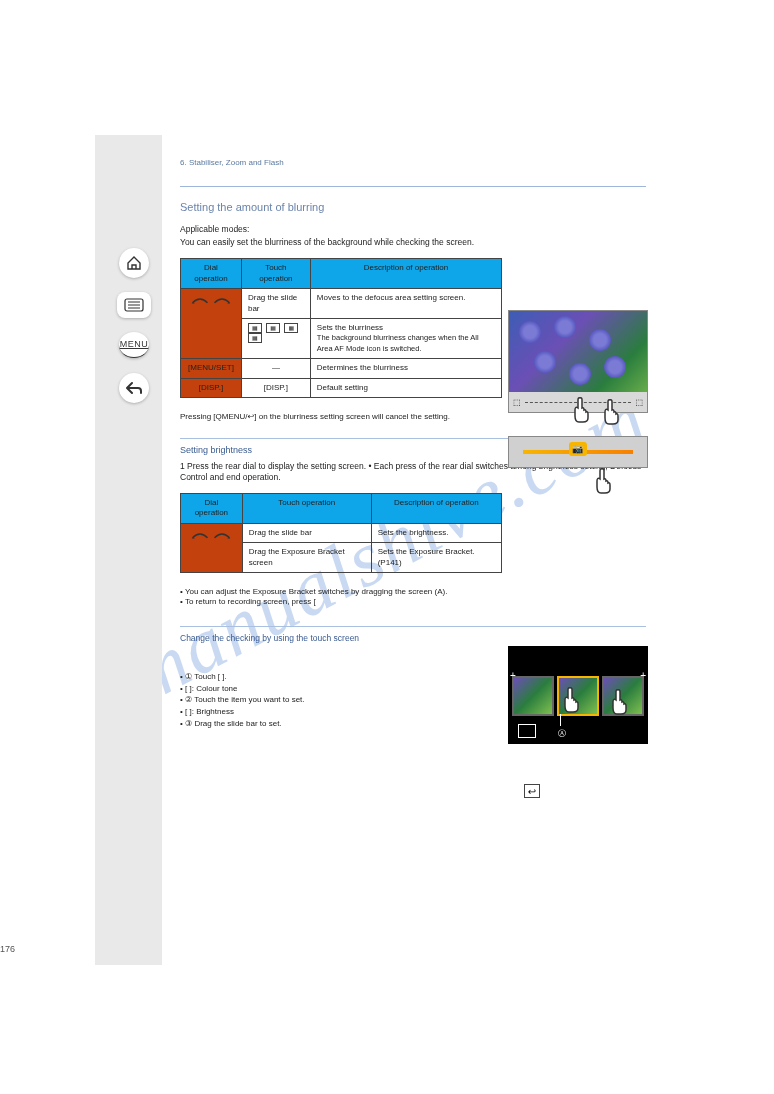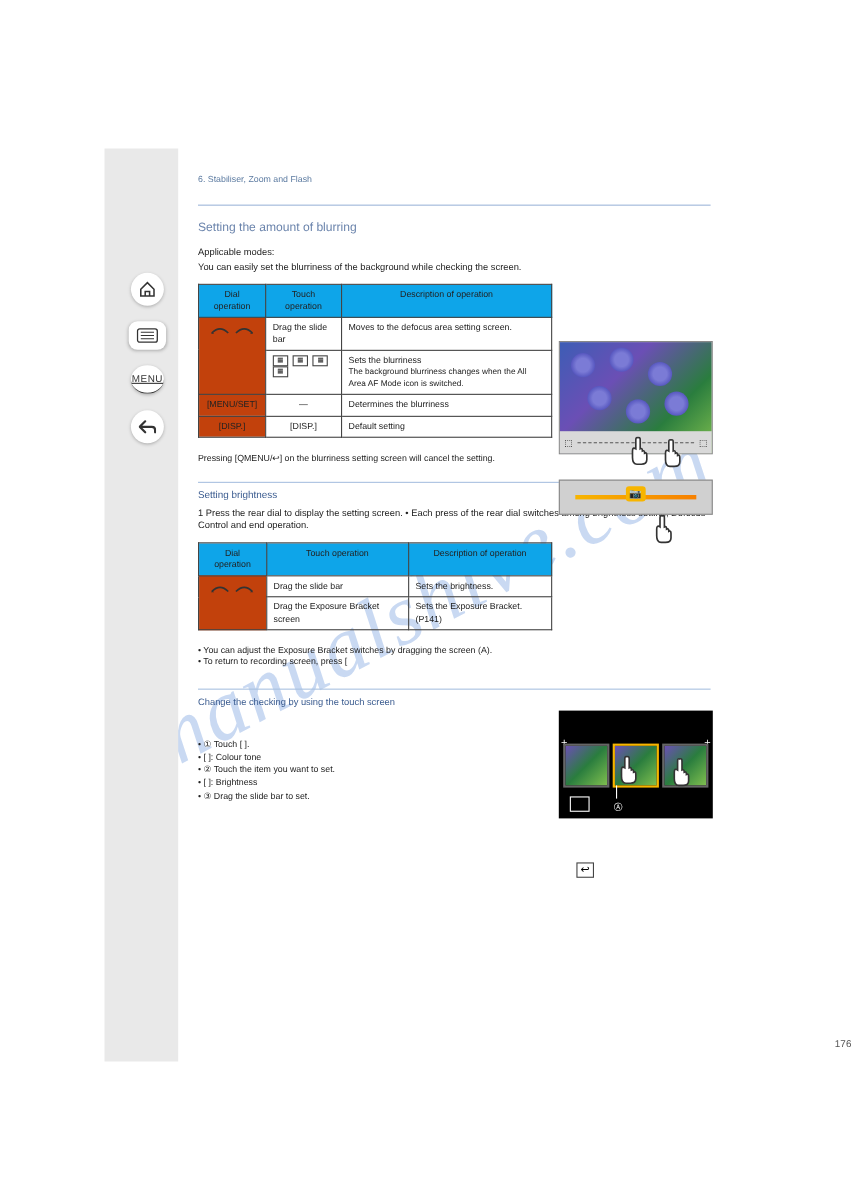--- a/index.html
+++ b/index.html
@@ -67,21 +67,21 @@
   .fbox-A { position:absolute; left:50px; top:82px; color:#fff; font-size:8px; }
   .hand3 { position:absolute; left:560px; top:686px; }
   .hand3b { position:absolute; left:608px; top:688px; }
 
   .retbox { position:absolute; left:524px; top:784px; width:16px; height:14px; border:1px solid #444; display:flex; align-items:center; justify-content:center; font-size:10px; }
 
   .notes { font-size: 8px; margin-top: 28px; }
   .notes li { list-style: none; text-indent: -6px; padding-left: 6px; line-height: 1.35; margin-bottom: 1px; }
   .notes li::before { content: "• "; }
 
-  .pagenum { position:absolute; left:0; right:0; bottom:140px; text-align:right; font-size:9px; color:#555; }
+  .pagenum { position:absolute; left:0; right:0; bottom:140px; text-align:left; font-size:9px; color:#555; }
 
   
   .wm { position:absolute; left:50%; top:50%; transform:translate(-50%,-50%) rotate(-28deg); font-size:78px; font-style:italic; font-family:'Times New Roman',serif; font-weight:500; color:rgba(60,120,210,.28); pointer-events:none; user-select:none; white-space:nowrap; letter-spacing:2px; }
 
   
   .dialicons { display:inline-flex; gap:4px; align-items:center; }
   .dial-svg { width:18px; height:12px; }
 
   
   .modebox { display:inline-block; width:14px; height:10px; border:1px solid #444; font-size:6px; line-height:9px; text-align:center; margin-right:2px; vertical-align:middle; }

